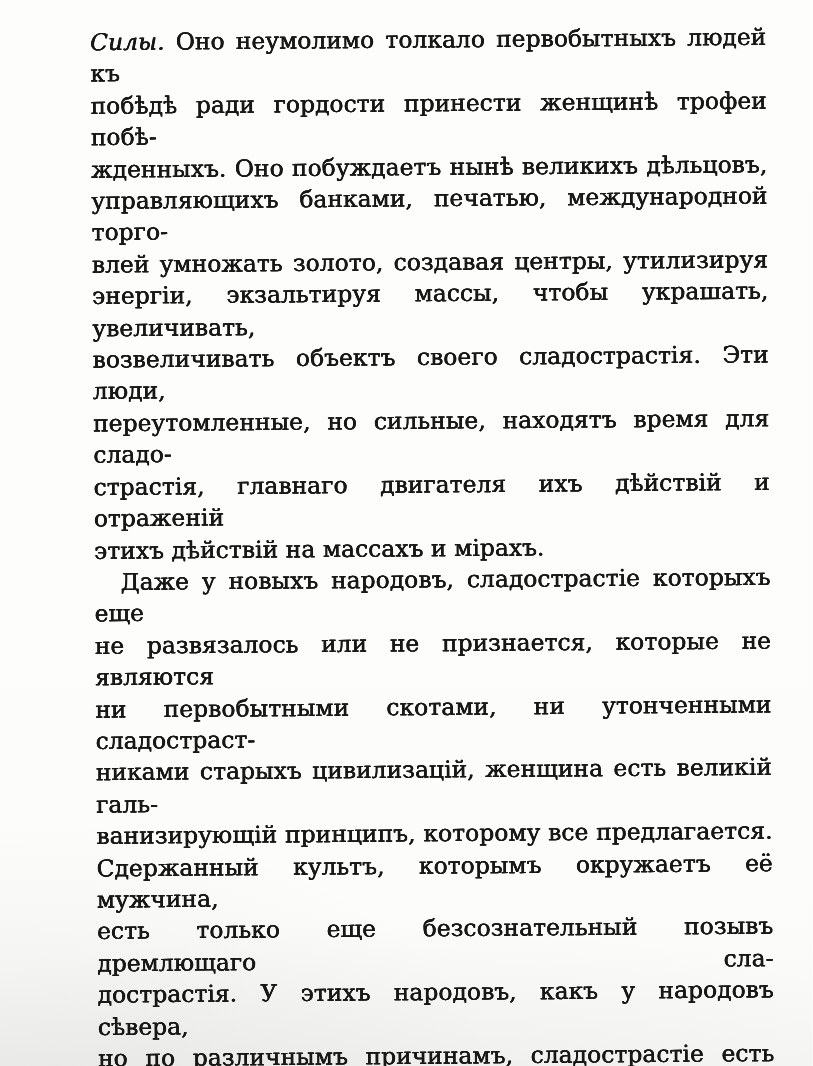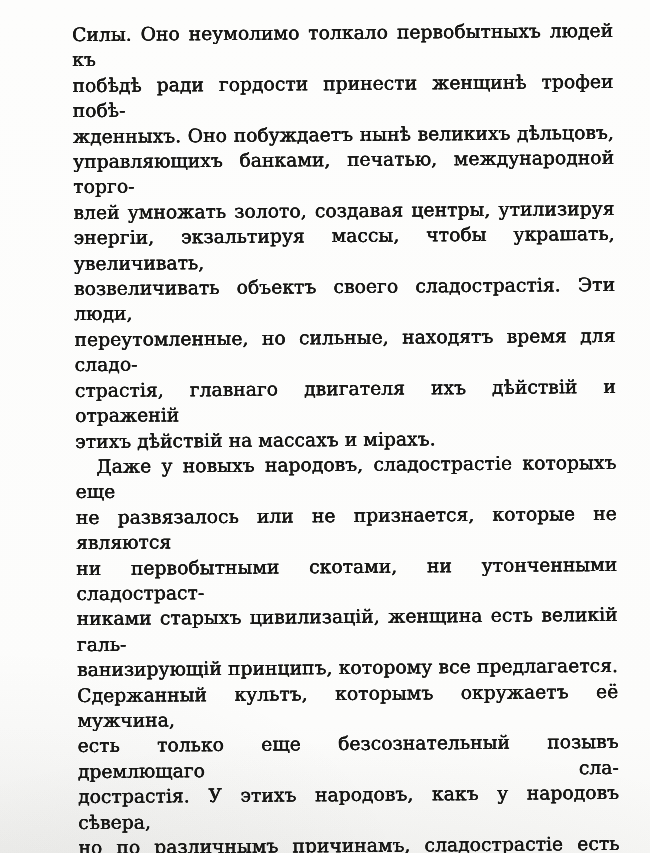--- a/index.html
+++ b/index.html
@@ -44,20 +44,21 @@
     
     text-shadow: 0.25px 0 0 currentColor, -0.15px 0 0 currentColor, 0 0 0.35px rgba(20,20,18,0.55);
   }
   .line.lastline {
     text-align-last: left;
   }
   .para.indent .line:first-child {
     text-indent: 21px;
   }
   .lead-italic {
+    font-style: italic;
   }
 </style>
 </head>
 <body>
 
 <div class="page">
   <div class="textblock">
       <div class="para">
         <div class="line"><span class="lead-italic">Силы.</span> Оно неумолимо толкало первобытныхъ людей къ</div>
         <div class="line">побѣдѣ ради гордости принести женщинѣ трофеи побѣ-</div>

